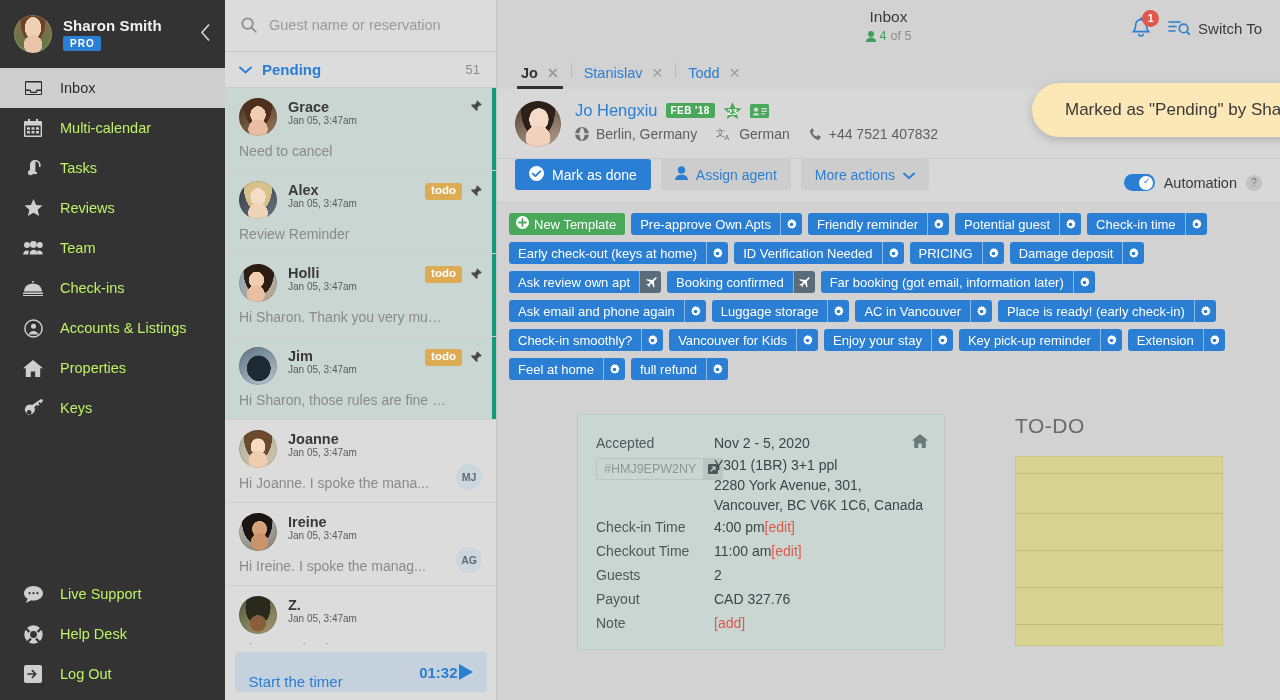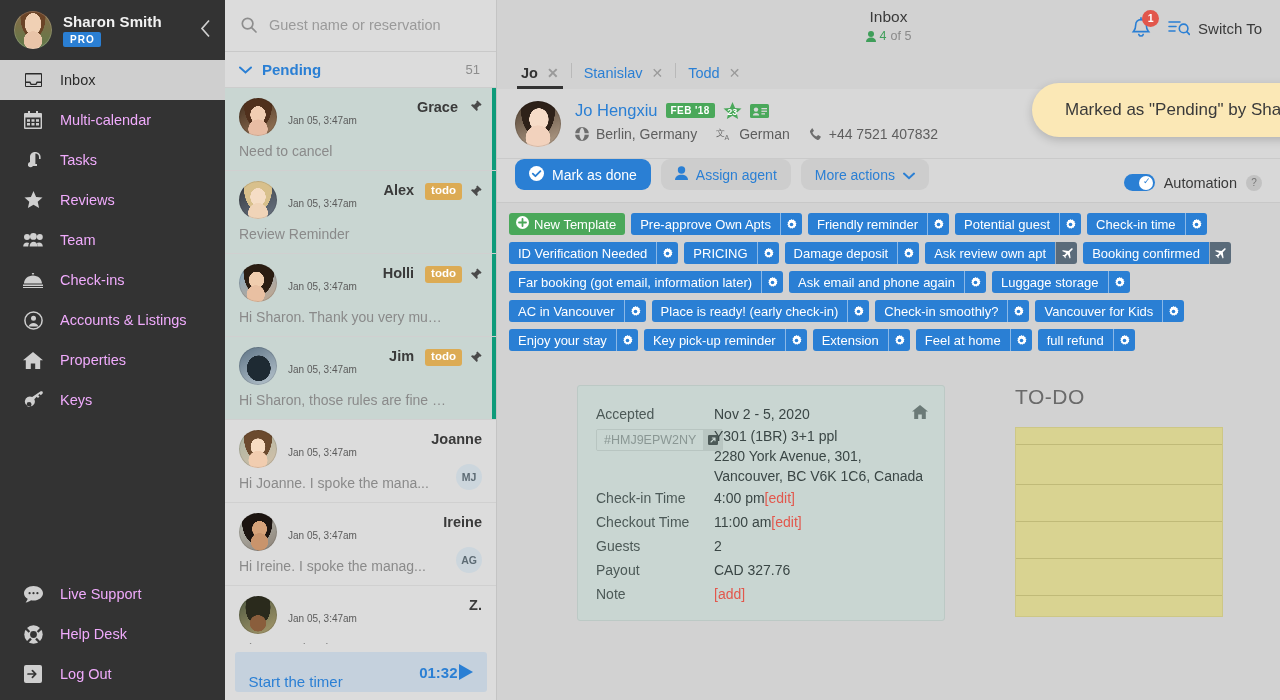--- a/index.html
+++ b/index.html
@@ -11,21 +11,21 @@
   }
   #app { position: relative; width: 1280px; height: 700px; display: flex; }
 
   
   #sidebar {
     width: 225px; height: 700px; background: #333333;
     display: flex; flex-direction: column; flex: 0 0 225px;
     position: relative; z-index: 5;
   }
   .side-user {
-    height: 60px; display: flex; align-items: center;
+    height: 68px; display: flex; align-items: center;
     padding: 0 12px 0 14px; gap: 11px; position: relative;
   }
   .side-avatar {
     width: 38px; height: 38px; border-radius: 50%; flex: 0 0 38px;
     background:
       radial-gradient(circle at 50% 78%, #e9c4a8 0 26%, transparent 27%),
       radial-gradient(ellipse at 50% 34%, #f0d0b4 0 30%, transparent 31%),
       radial-gradient(ellipse at 50% 16%, #6b4427 0 46%, transparent 47%),
       linear-gradient(#8a6a46, #5f7a4a);
     box-shadow: inset 0 0 0 1px rgba(255,255,255,.18);
@@ -38,21 +38,21 @@
     align-self: flex-start;
   }
   .side-collapse {
     position: absolute; right: 14px; top: 50%; transform: translateY(-50%);
     color: #cfcfcf; font-size: 20px; line-height: 1; cursor: pointer;
     font-weight: 300;
   }
   .nav { display: flex; flex-direction: column; }
   .nav-item {
     height: 40px; display: flex; align-items: center; gap: 16px;
-    padding: 0 0 0 22px; color: #f0abfc; font-size: 14.5px; cursor: pointer;
+    padding: 0 0 0 22px; color: #bef264; font-size: 14.5px; cursor: pointer;
   }
   .nav-item.active { background: #cfcfcf; color: #2b2b2b; }
   .nav-item.active .nav-ico { color: #2b2b2b; }
   .nav-ico {
     width: 22px; height: 20px; flex: 0 0 22px; color: #cfcfcf;
     display: flex; align-items: center; justify-content: center;
   }
   .nav-ico svg { display: block; }
   .nav-spacer { flex: 1 1 auto; }
   .nav-bottom { padding-bottom: 6px; }
@@ -93,21 +93,21 @@
     width: 4px; background: #0e9b7a;
   }
   .conv-top { display: flex; align-items: flex-start; gap: 11px; }
   .conv-av {
     width: 38px; height: 38px; border-radius: 50%; flex: 0 0 38px;
     box-shadow: inset 0 0 0 1px rgba(0,0,0,.12);
   }
   .conv-meta { flex: 1 1 auto; min-width: 0; padding-top: 1px; }
   .conv-name {
     font-size: 14.5px; font-weight: 700; color: #3a3a3a;
-    white-space: nowrap; overflow: hidden; text-overflow: ellipsis; text-align: right;
+    white-space: nowrap; overflow: hidden; text-overflow: ellipsis;
   }
   .conv-date { font-size: 10px; color: #5b5b5b; margin-top: 0; }
   .conv-right { display: flex; align-items: center; gap: 7px; padding-top: 2px; }
   .todo-badge {
     background: #dcab54; color: #fff; font-size: 11.5px; font-weight: 600;
     border-radius: 3px; padding: 2px 6px 3px; line-height: 1;
   }
   .pin-ico { color: #4a4a4a; display: flex; }
   .conv-snip {
     font-size: 14px; color: #8a8a8a; margin-top: 7px;
@@ -223,21 +223,21 @@
     width: 25px; height: 25px; border-radius: 50%; border: 1px solid #cfcfcf;
     display: flex; align-items: center; justify-content: center; color: #e2574c;
   }
 
   .action-row {
     background: #d8d8d8; padding: 0 18px 12px 18px;
     display: flex; align-items: center; gap: 10px; position: relative;
     border-bottom: 1px solid #c8c8c8;
   }
   .btn {
-    height: 31px; border-radius: 9px; display: flex; align-items: center;
+    height: 31px; border-radius: 3px; display: flex; align-items: center;
     gap: 8px; padding: 0 14px; font-size: 14px; cursor: pointer; border: none;
     font-family: "Liberation Sans", sans-serif;
   }
   .btn-primary { background: #2a7fd4; color: #fff; }
   .btn-ghost { background: #cdcdcd; color: #2a7fd4; }
   .auto-wrap {
     position: absolute; right: 18px; bottom: 11px;
     display: flex; align-items: center; gap: 9px;
   }
   .toggle {
@@ -803,20 +803,29 @@
         <div class="chip">
             <span class="chip-label">Check-in time</span>
             <span class="chip-act">
               <svg width="11" height="11" viewBox="0 0 11 11" fill="currentColor">
                 <path d="M5.5 0l1 .9 1.3-.3.6 1.2 1.3.4-.2 1.3 1 .9-.7 1.1.4 1.3-1.2.6-.3 1.3H7.3l-.9 1-1.1-.7-1.3.4-.6-1.2-1.3-.3.2-1.3-1-.9.7-1.1L1.6 3l1.2-.6L3.1 1h1.4z"></path>
                 <circle cx="5.5" cy="5.5" r="1.8" fill="#2a7fd4"></circle>
               </svg>
             </span>
           </div>
         <div class="chip">
+            <span class="chip-label">Early check-out (keys at home)</span>
+            <span class="chip-act">
+              <svg width="11" height="11" viewBox="0 0 11 11" fill="currentColor">
+                <path d="M5.5 0l1 .9 1.3-.3.6 1.2 1.3.4-.2 1.3 1 .9-.7 1.1.4 1.3-1.2.6-.3 1.3H7.3l-.9 1-1.1-.7-1.3.4-.6-1.2-1.3-.3.2-1.3-1-.9.7-1.1L1.6 3l1.2-.6L3.1 1h1.4z"></path>
+                <circle cx="5.5" cy="5.5" r="1.8" fill="#2a7fd4"></circle>
+              </svg>
+            </span>
+          </div>
+        <div class="chip">
             <span class="chip-label">ID Verification Needed</span>
             <span class="chip-act">
               <svg width="11" height="11" viewBox="0 0 11 11" fill="currentColor">
                 <path d="M5.5 0l1 .9 1.3-.3.6 1.2 1.3.4-.2 1.3 1 .9-.7 1.1.4 1.3-1.2.6-.3 1.3H7.3l-.9 1-1.1-.7-1.3.4-.6-1.2-1.3-.3.2-1.3-1-.9.7-1.1L1.6 3l1.2-.6L3.1 1h1.4z"></path>
                 <circle cx="5.5" cy="5.5" r="1.8" fill="#2a7fd4"></circle>
               </svg>
             </span>
           </div>
         <div class="chip">
             <span class="chip-label">PRICING</span>

